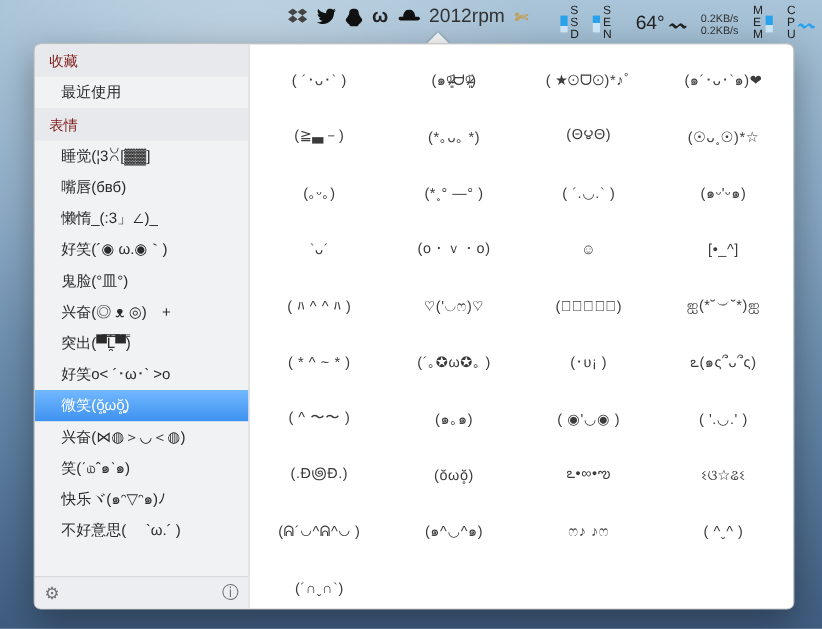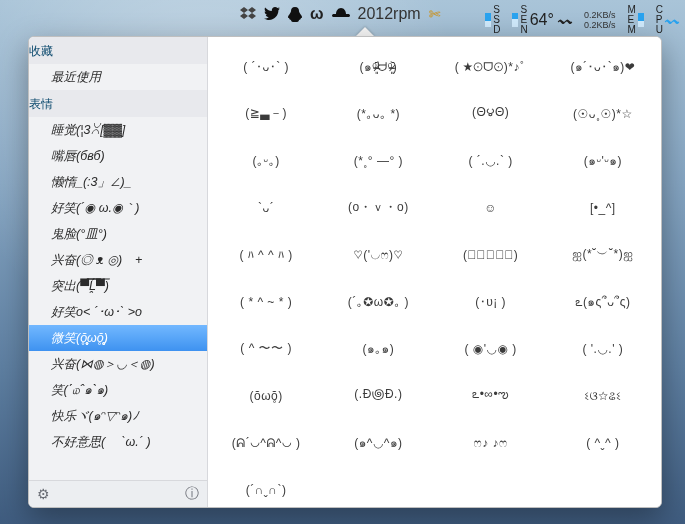--- a/index.html
+++ b/index.html
@@ -36,25 +36,25 @@
     display:flex;overflow:hidden;
   }
 
   
   .sidebar{
     width:178px;flex:none;background:#f1f2f4;border-right:1px solid #d7d8dc;
     display:flex;flex-direction:column;position:relative;
   }
   .sidebar-scroll{flex:1;overflow:hidden;}
   .section-header{
-    font-size:12px;color:#0c4a6e;padding:6px 10px 4px 0;background:#e8e9ed;
+    font-size:12px;color:#7f1d1d;padding:6px 10px 4px 12px;background:#e8e9ed;
   }
   .side-item{
     font-size:12.5px;color:#2b2b2b;padding:5px 10px 5px 22px;line-height:16px;
-    white-space:nowrap;overflow:hidden;text-overflow:ellipsis;cursor:default;font-style:italic;
+    white-space:nowrap;overflow:hidden;text-overflow:ellipsis;cursor:default;
   }
   .side-item.selected{
     background:linear-gradient(#72b8ff,#3e92f0);color:#fff;
   }
   .sidebar-footer{
     height:26px;border-top:1px solid #d7d8dc;background:#eceef1;
     display:flex;align-items:center;justify-content:space-between;padding:0 8px;
   }
   .footer-ic{color:#6b6e76;font-size:14px;}
 
@@ -111,21 +111,21 @@
           <span class="mini">D</span>
         </span>
     </span>
     <span class="ic">
       <span style="display:inline-block;width:6px;height:14px;background:linear-gradient(#2aa3ef 45%,#cfe9fb 45%);margin-right:2px;"></span>
       <span class="stack">
           <span class="mini">S</span>
           <span class="mini">E</span>
           <span class="mini">N</span>
         </span>
-      <span class="txt" style="margin-left:2px;">64°</span>
+      <span class="txt" style="margin-left:20px;">64°</span>
       <span style="font-size:14px;margin-left:4px;">〰</span>
     </span>
     <span class="stack">
       <span>0.2KB/s</span>
       <span>0.2KB/s</span>
     </span>
     <span class="ic">
       <span class="stack">
           <span class="mini">M</span>
           <span class="mini">E</span>
@@ -196,22 +196,22 @@
         <div class="cell">(◎ฺ∀◎ฺ)</div>
         <div class="cell">ஐ(*˘︶˘*)ஐ</div>
         <div class="cell">( * ^ ~ * )</div>
         <div class="cell">(´｡✪ω✪｡ )</div>
         <div class="cell">(･υ¡  )</div>
         <div class="cell">ఽ(๑ς՞ᴗ՞ς)</div>
         <div class="cell">( ^ 〜〜 )</div>
         <div class="cell">(๑｡๑)</div>
         <div class="cell">( ◉'◡◉ )</div>
         <div class="cell">( '.◡.' )</div>
+        <div class="cell">(.Ð಄Ð.)</div>
         <div class="cell">(ŏωŏ̥)</div>
-        <div class="cell">(.Ð಄Ð.)</div>
         <div class="cell">ఽ•∞•ఌ</div>
         <div class="cell">ଽଓ☆ଌଽ</div>
         <div class="cell">(ᕱ´◡^ᕱ^◡ )</div>
         <div class="cell">(๑^◡^๑)</div>
         <div class="cell">ෆ♪  ♪ෆ</div>
         <div class="cell">( ^ˬ^ )</div>
         <div class="cell">(´∩ˬ∩`)</div>
       </div>
   </div>
 

